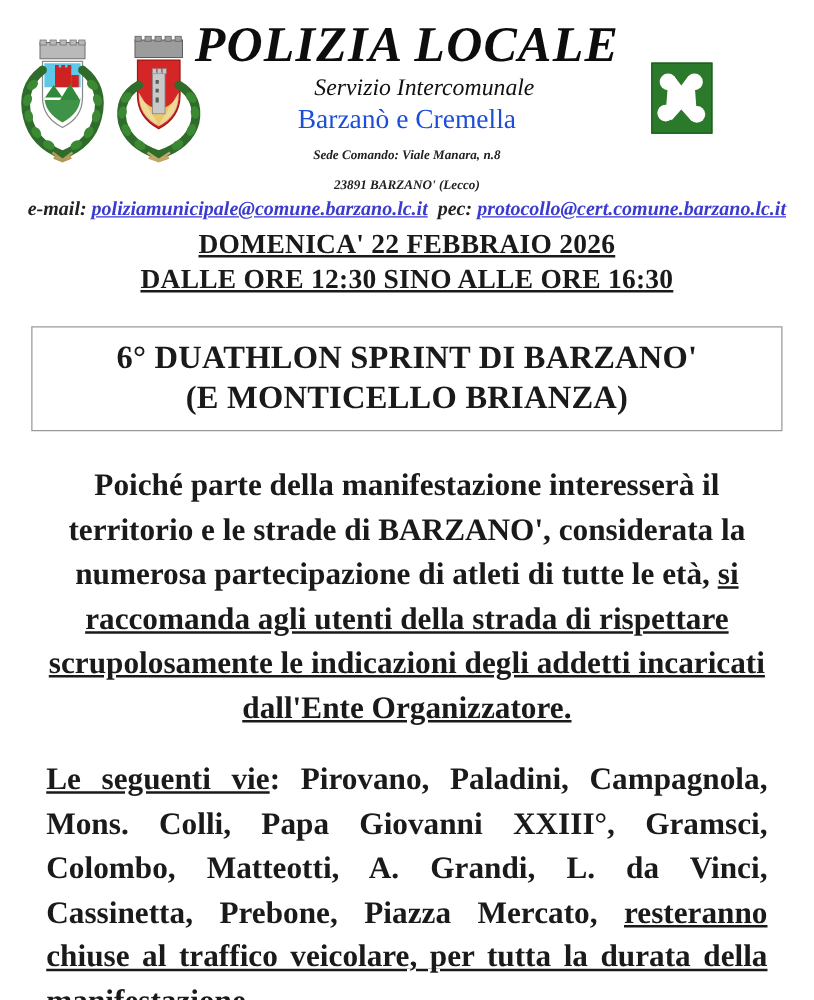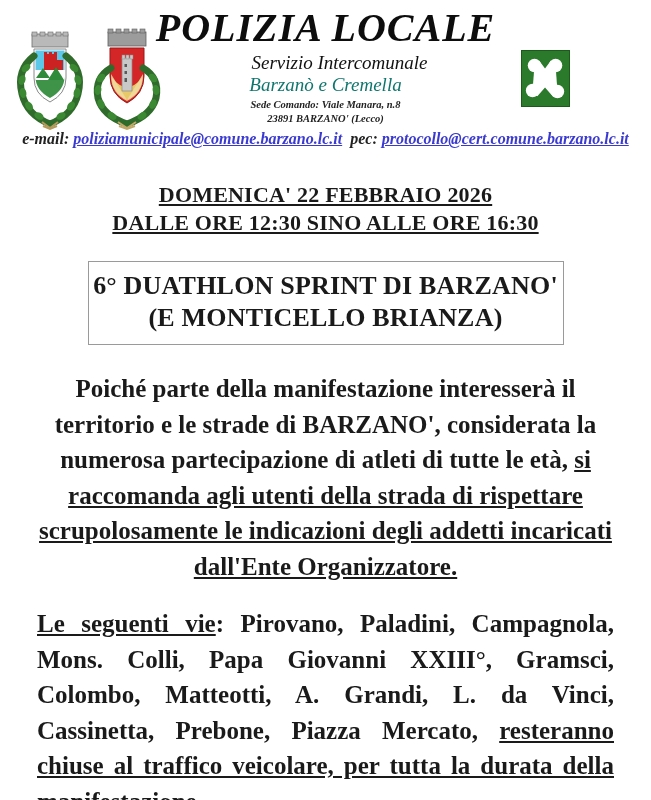--- a/index.html
+++ b/index.html
@@ -37,21 +37,21 @@
     width: 49px;
     height: 57px;
     background: #2b7a2b;
     border: 1px solid #1c5a1c;
     box-sizing: border-box;
   }
 
   .title-block {
     position: absolute;
     left: 0;
-    top: 0;
+    top: 8px;
     width: 651px;
     text-align: center;
   }
   .pl-title {
     font-family: "Liberation Serif", "DejaVu Serif", serif;
     font-weight: bold;
     font-style: italic;
     font-size: 40px;
     letter-spacing: 1px;
     line-height: 1.0;
@@ -60,32 +60,31 @@
   }
   .pl-sub1 {
     font-style: italic;
     font-size: 19px;
     line-height: 1.18;
     margin-top: 4px;
     color: #111;
     padding-left: 28px;
   }
   .pl-sub2 {
-    font-style: italic;
-    font-size: 19px;
+    font-size: 22px;
     line-height: 1.18;
-    color: #0f766e;
+    color: #1d4ed8;
   }
   .pl-addr {
     font-style: italic;
     font-weight: bold;
     font-size: 10.5px;
     line-height: 1.28;
     color: #222;
-    margin-top: 1px;
+    margin-top: 10px;
   }
   .pl-mail {
     font-style: italic;
     font-weight: bold;
     font-size: 16px;
     margin-top: 4px;
     color: #222;
   }
   .pl-mail a, .pl-mail .maillink {
     color: #3a3ad0;
@@ -103,21 +102,21 @@
     font-size: 22px;
     line-height: 1.27;
     letter-spacing: 0.2px;
   }
   .date-line .u { text-decoration: underline; }
   .date-line.smaller { font-size: 20.5px; }
 
   
   .headline-box {
     margin: 24px auto 0 auto;
-    width: 476px;
+    width: 601px;
     box-sizing: border-box;
     border: 1px solid #9a9a9a;
     padding: 8px 4px 10px 4px;
     text-align: center;
   }
   .headline-line {
     font-weight: bold;
     font-size: 26px;
     line-height: 1.24;
     letter-spacing: 0.2px;

